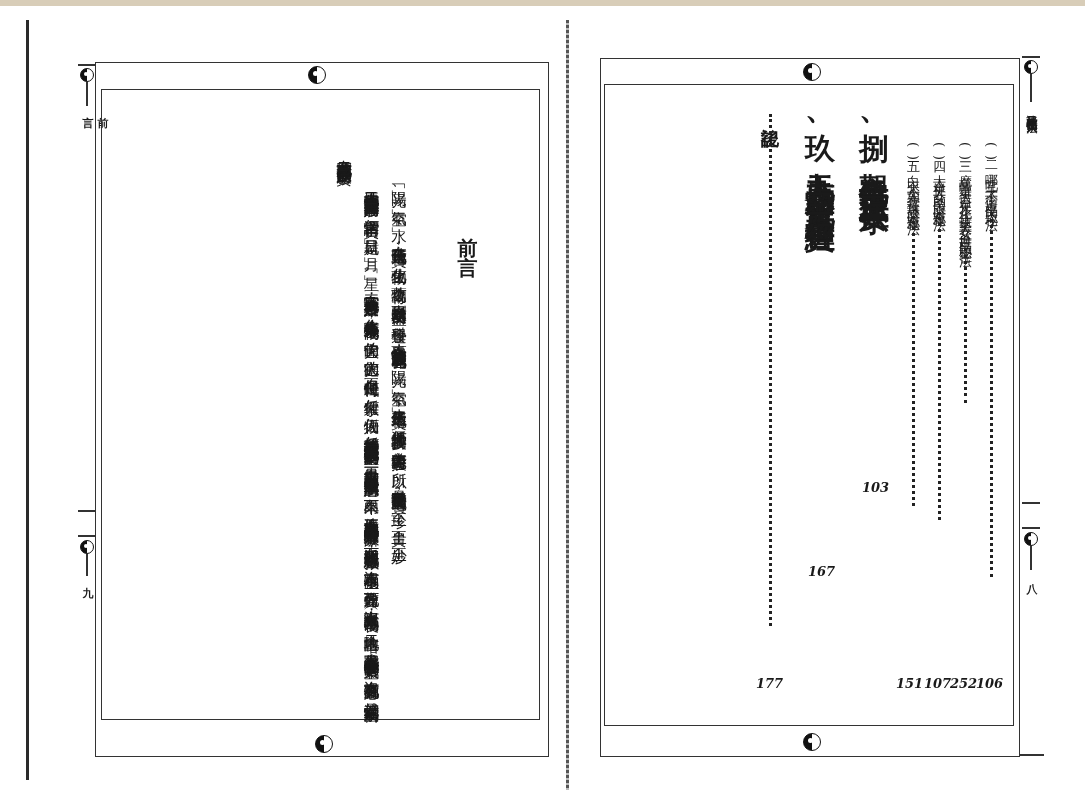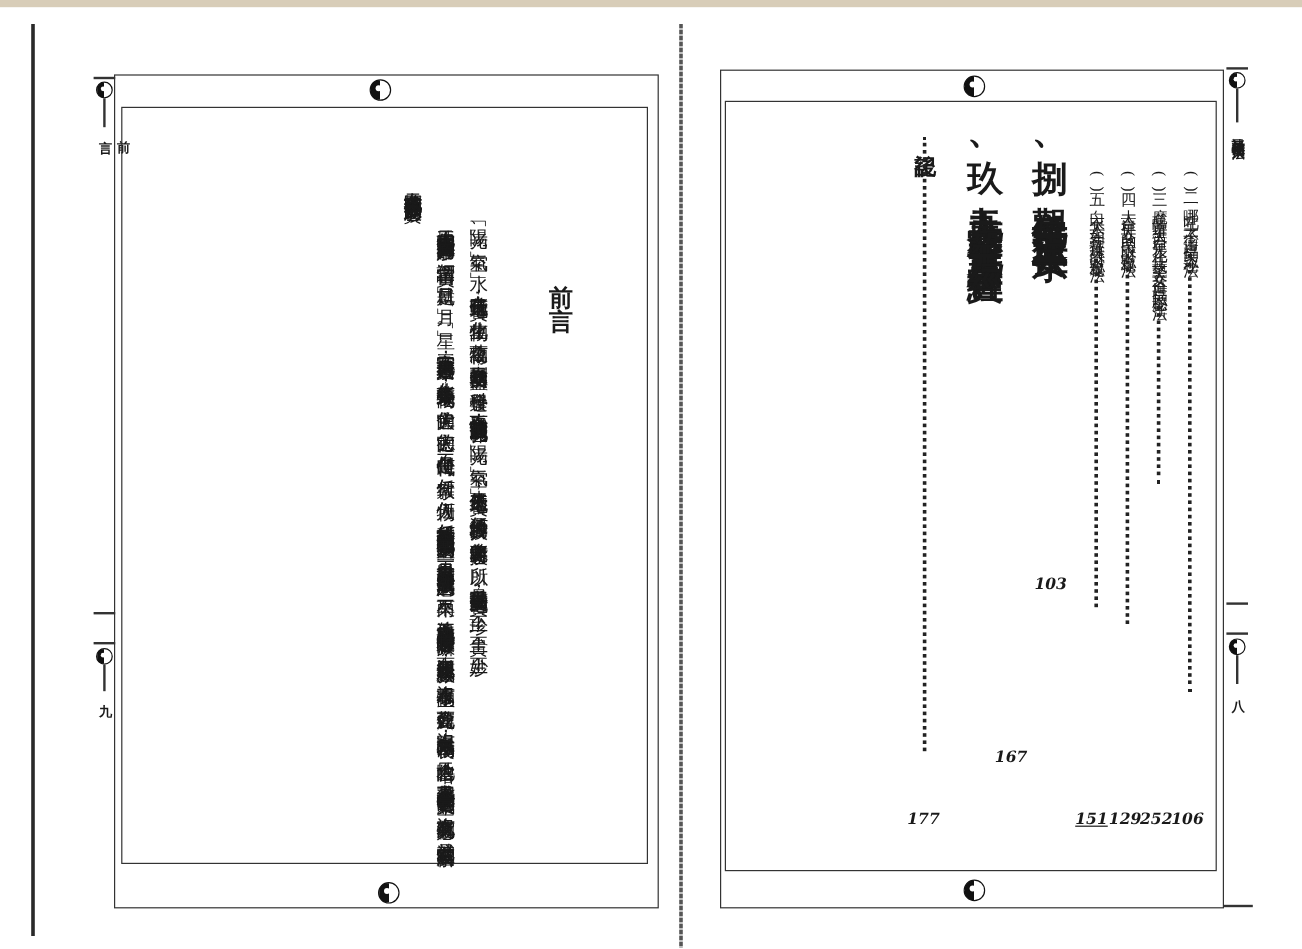--- a/index.html
+++ b/index.html
@@ -120,37 +120,37 @@
     <div class="toc-col" style="left:956px;top:142px;">
       <span class="toc-sub">(三)摩醯首羅大自在天化生技藝天女益世福民秘密法</span>
       <span class="dots" style="height:155px;"></span>
     </div>
     <div class="pg" style="left:950px;top:676px;">252</div>
 
     <div class="toc-col" style="left:930px;top:142px;">
       <span class="toc-sub">(四)大吉祥天女助民求財寶秘法</span>
       <span class="dots" style="height:308px;"></span>
     </div>
-    <div class="pg" style="left:924px;top:676px;">129</div>
+    <div class="pg" style="left:924px;top:676px;">107</div>
 
     <div class="toc-col" style="left:904px;top:142px;">
       <span class="toc-sub">(五)白衣大士如意寶珠求財寶秘法</span>
       <span class="dots" style="height:290px;"></span>
     </div>
-    <div class="pg" style="left:896px;top:676px;text-decoration:underline;">151</div>
+    <div class="pg" style="left:896px;top:676px;">151</div>
 
     <div class="toc-col" style="left:856px;top:110px;">
       <span class="toc-main">捌、觀音佛母道法正徑要示</span>
     </div>
     <div class="pg" style="left:862px;top:480px;">103</div>
 
     <div class="toc-col" style="left:802px;top:110px;">
       <span class="toc-main">玖、九天應元雷聲普化天尊玉樞寶經</span>
     </div>
-    <div class="pg" style="left:808px;top:624px;margin-left:21px;">167</div>
+    <div class="pg" style="left:808px;top:564px;">167</div>
 
     <div class="toc-col" style="left:758px;top:114px;">
       <span class="toc-after">後記</span>
       <span class="dots" style="height:512px;"></span>
     </div>
     <div class="pg" style="left:756px;top:676px;">177</div>
   </div>
 </section>
 
 </body></html>

